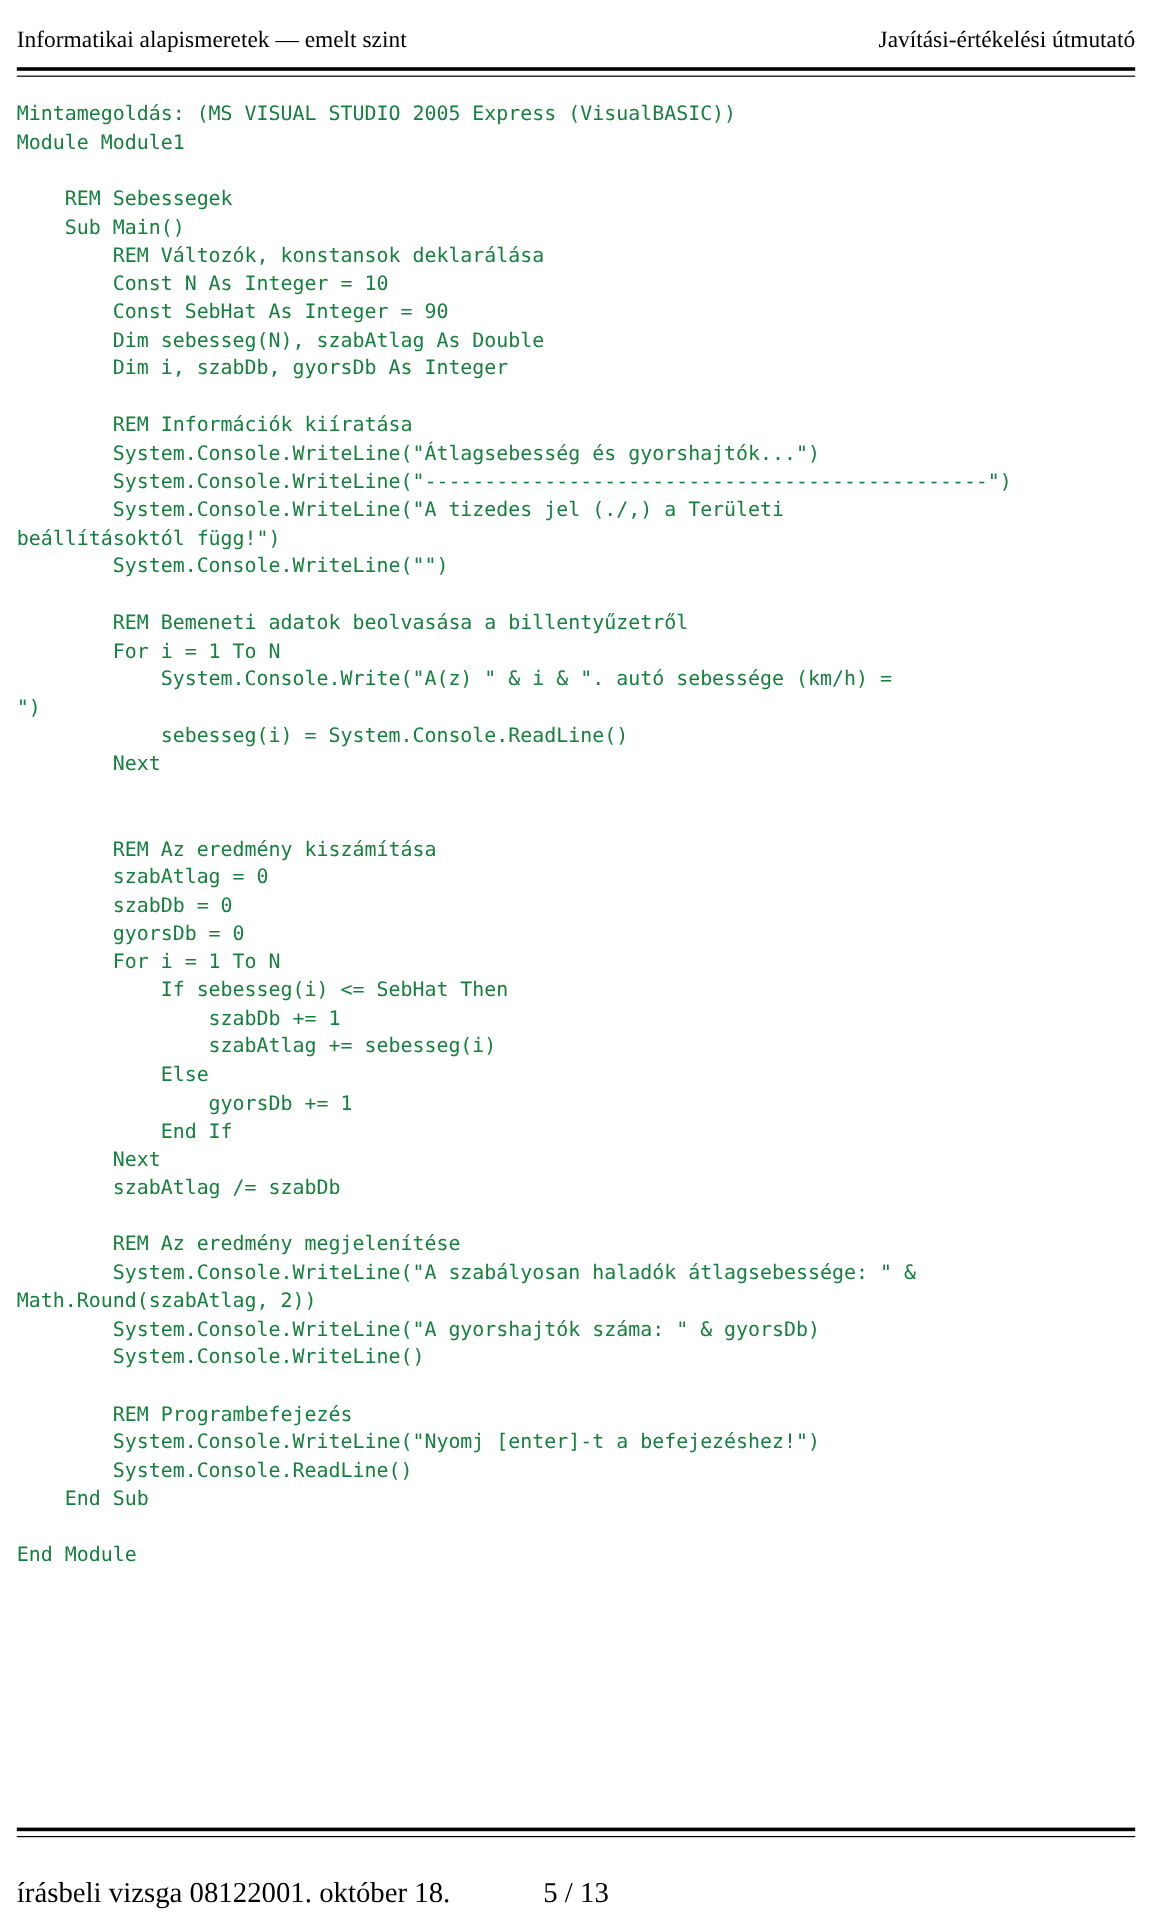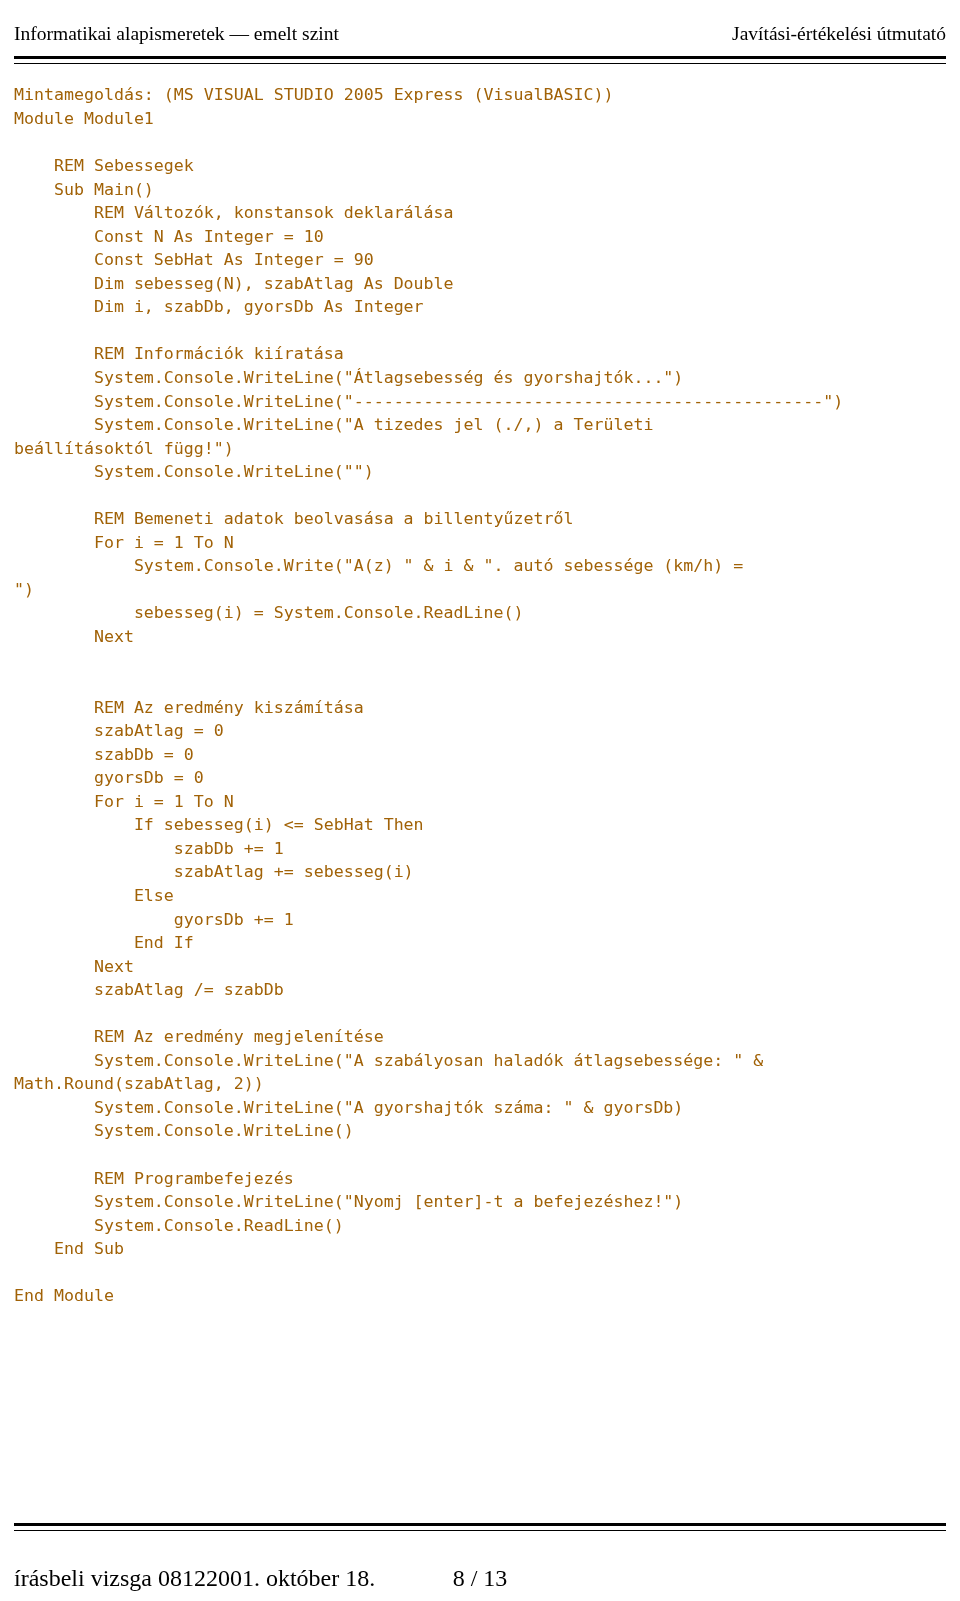--- a/index.html
+++ b/index.html
@@ -49,21 +49,21 @@
   }
 
   
   .code-body {
     margin-top: 19px;
     font-family: "DejaVu Sans Mono", "Liberation Mono", monospace;
     font-size: 16.6px;
     line-height: 23.55px;
     white-space: pre;
     letter-spacing: 0px;
-    color: #a16207;
+    color: #15803d;
   }
   .code-body .ln {
     display: block;
     min-height: 23.55px;
     white-space: pre;
   }
   .code-body .ln.blank {
     height: 23.55px;
   }
 
@@ -112,18 +112,18 @@
   </div>
 
   <hr class="rule-double">
 
   <div class="code-body"><span class="ln">Mintamegoldás: (MS VISUAL STUDIO 2005 Express (VisualBASIC))</span><span class="ln">Module Module1</span><span class="ln blank">&nbsp;</span><span class="ln">    REM Sebessegek</span><span class="ln">    Sub Main()</span><span class="ln">        REM Változók, konstansok deklarálása</span><span class="ln">        Const N As Integer = 10</span><span class="ln">        Const SebHat As Integer = 90</span><span class="ln">        Dim sebesseg(N), szabAtlag As Double</span><span class="ln">        Dim i, szabDb, gyorsDb As Integer</span><span class="ln blank">&nbsp;</span><span class="ln">        REM Információk kiíratása</span><span class="ln">        System.Console.WriteLine("Átlagsebesség és gyorshajtók...")</span><span class="ln">        System.Console.WriteLine("-----------------------------------------------")</span><span class="ln">        System.Console.WriteLine("A tizedes jel (./,) a Területi</span><span class="ln">beállításoktól függ!")</span><span class="ln">        System.Console.WriteLine("")</span><span class="ln blank">&nbsp;</span><span class="ln">        REM Bemeneti adatok beolvasása a billentyűzetről</span><span class="ln">        For i = 1 To N</span><span class="ln">            System.Console.Write("A(z) " &amp; i &amp; ". autó sebessége (km/h) =</span><span class="ln">")</span><span class="ln">            sebesseg(i) = System.Console.ReadLine()</span><span class="ln">        Next</span><span class="ln blank">&nbsp;</span><span class="ln blank">&nbsp;</span><span class="ln">        REM Az eredmény kiszámítása</span><span class="ln">        szabAtlag = 0</span><span class="ln">        szabDb = 0</span><span class="ln">        gyorsDb = 0</span><span class="ln">        For i = 1 To N</span><span class="ln">            If sebesseg(i) &lt;= SebHat Then</span><span class="ln">                szabDb += 1</span><span class="ln">                szabAtlag += sebesseg(i)</span><span class="ln">            Else</span><span class="ln">                gyorsDb += 1</span><span class="ln">            End If</span><span class="ln">        Next</span><span class="ln">        szabAtlag /= szabDb</span><span class="ln blank">&nbsp;</span><span class="ln">        REM Az eredmény megjelenítése</span><span class="ln">        System.Console.WriteLine("A szabályosan haladók átlagsebessége: " &amp;</span><span class="ln">Math.Round(szabAtlag, 2))</span><span class="ln">        System.Console.WriteLine("A gyorshajtók száma: " &amp; gyorsDb)</span><span class="ln">        System.Console.WriteLine()</span><span class="ln blank">&nbsp;</span><span class="ln">        REM Programbefejezés</span><span class="ln">        System.Console.WriteLine("Nyomj [enter]-t a befejezéshez!")</span><span class="ln">        System.Console.ReadLine()</span><span class="ln">    End Sub</span><span class="ln blank">&nbsp;</span><span class="ln">End Module</span></div>
 
   <div class="page-footer">
     <hr class="rule-double-footer">
     <div class="footer-row">
       <span class="ft-left">írásbeli vizsga 0812</span>
-      <span class="ft-center">8 / 13</span>
+      <span class="ft-center">5 / 13</span>
       <span class="ft-right">2001. október 18.</span>
     </div>
   </div>
 
 </div>
 
 </body></html>

